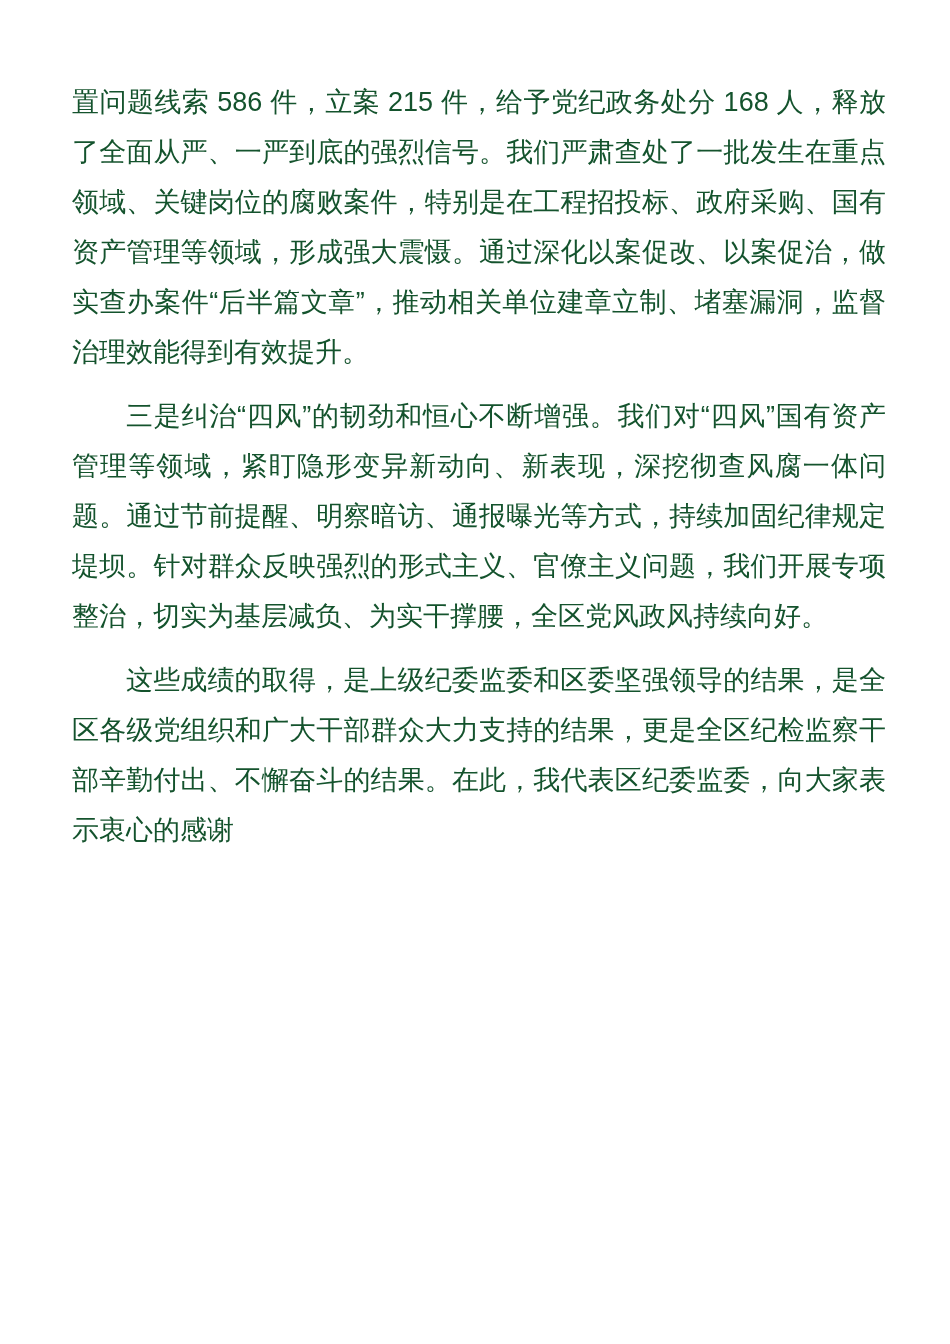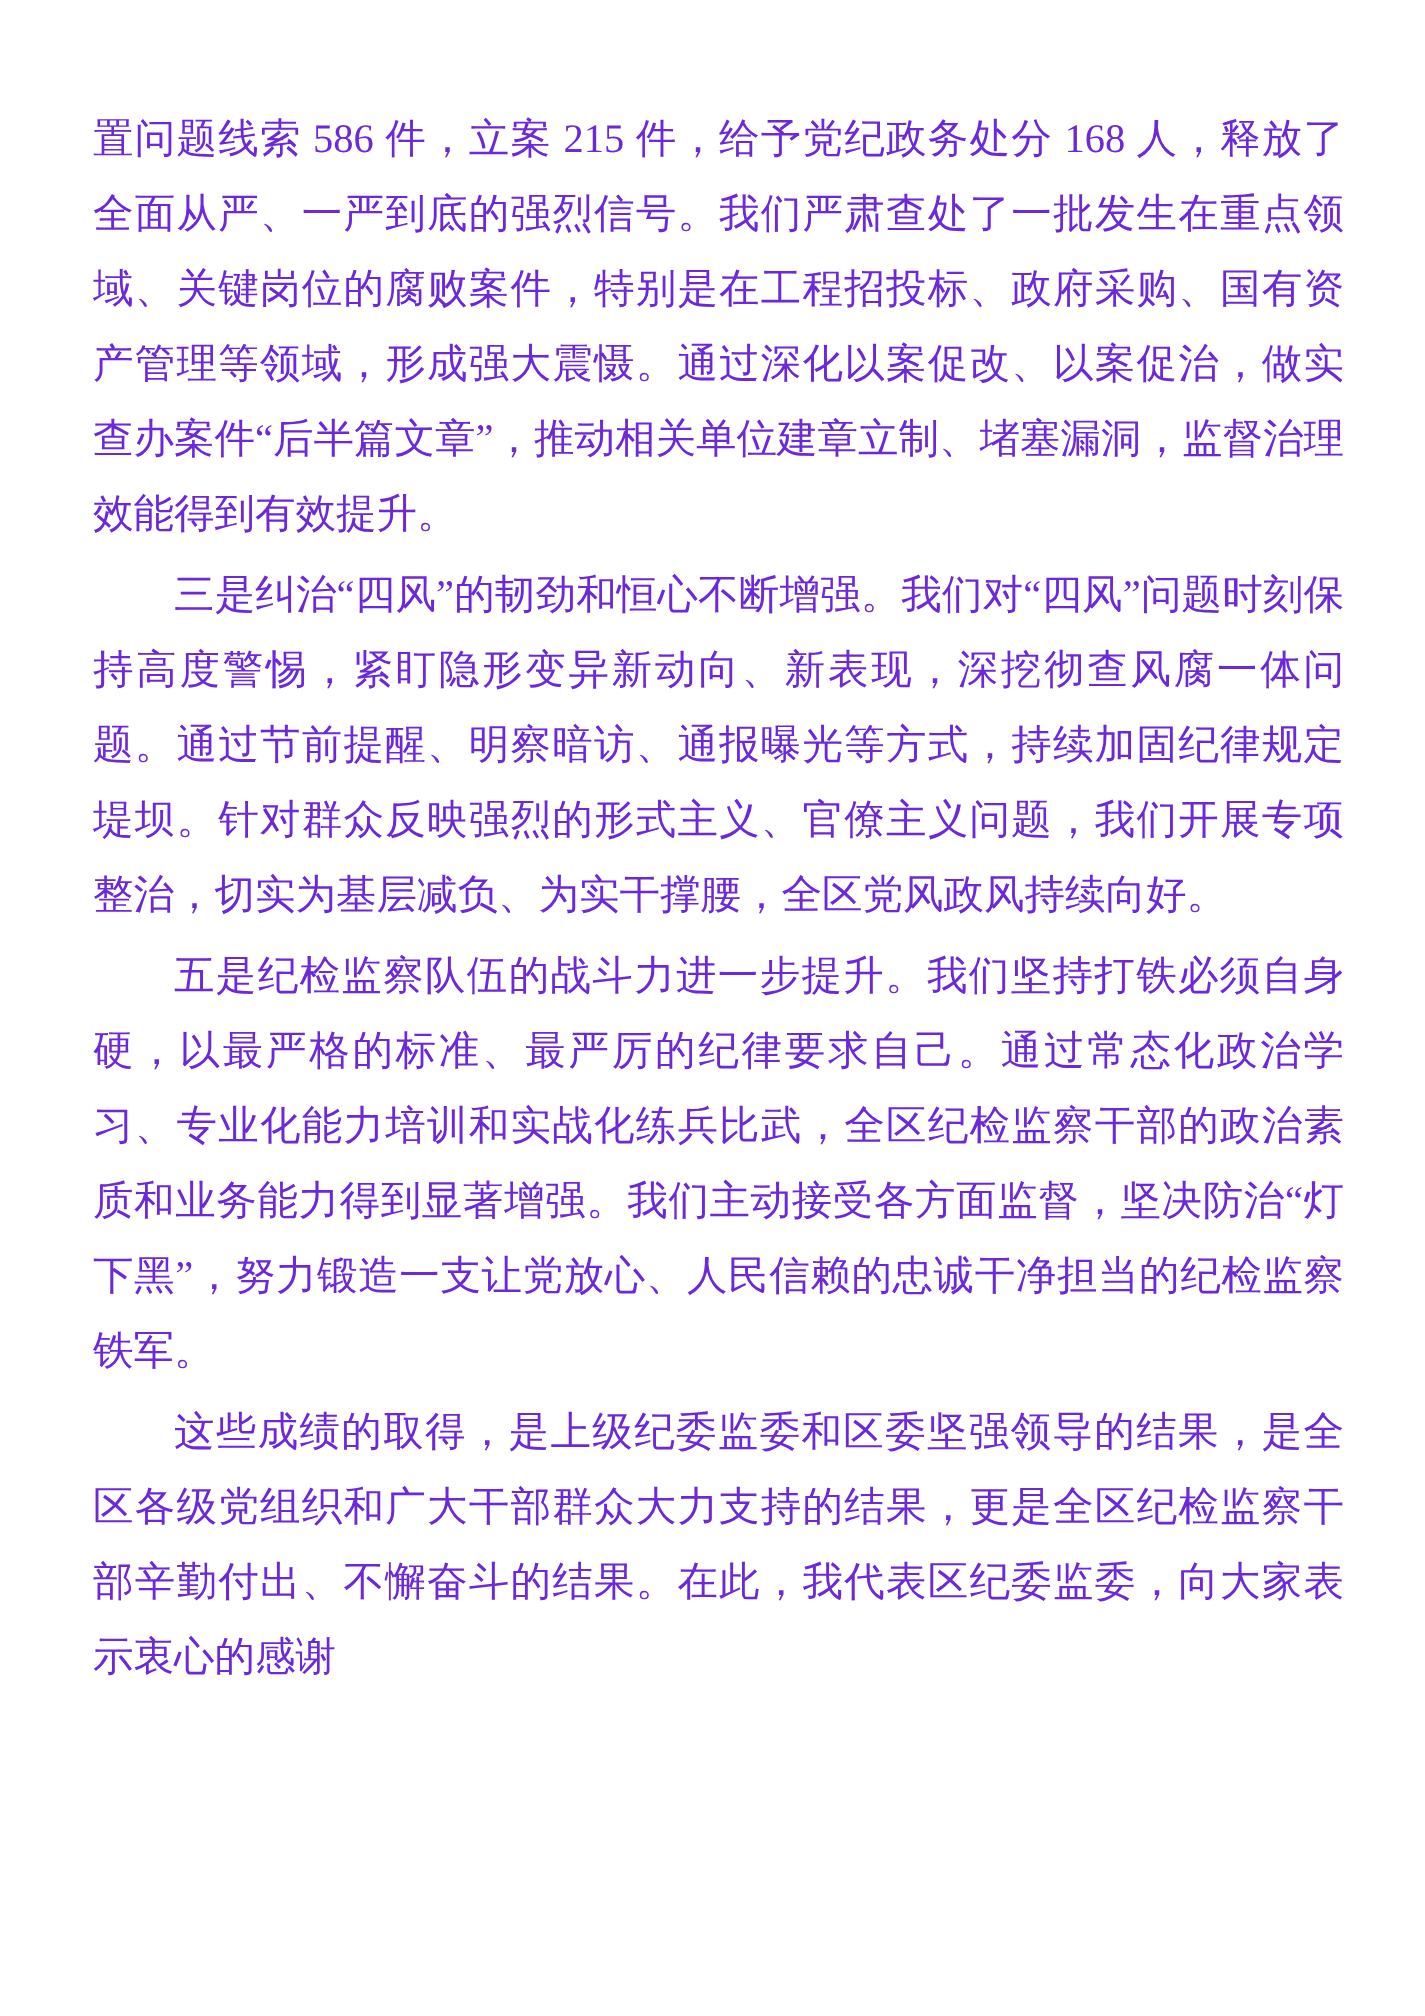--- a/index.html
+++ b/index.html
@@ -14,37 +14,35 @@
     font-family: "Liberation Sans", "DejaVu Sans", sans-serif;
   }
   .page {
     box-sizing: border-box;
     width: 950px;
     height: 1344px;
     background: #ffffff;
     padding: 63px 50px 0 58px;
   }
   .doc-body p {
-    margin: 4px;
-    color: #6d28d9;
+    margin: 14px;
+    color: #14532d;
     font-size: 27px;
     line-height: 50px;
     text-align: justify;
     text-justify: inter-ideograph;
     letter-spacing: 0;
     word-break: break-all;
-    font-family: Liberation Serif, serif;
   }
   .doc-body p.indent {
     text-indent: 2em;
   }
 </style>
 </head>
 <body>
 
 <div class="page">
   <div class="doc-body">
     <p>置问题线索 586 件，立案 215 件，给予党纪政务处分 168 人，释放了全面从严、一严到底的强烈信号。我们严肃查处了一批发生在重点领域、关键岗位的腐败案件，特别是在工程招投标、政府采购、国有资产管理等领域，形成强大震慑。通过深化以案促改、以案促治，做实查办案件“后半篇文章”，推动相关单位建章立制、堵塞漏洞，监督治理效能得到有效提升。</p>
-    <p class="indent">三是纠治“四风”的韧劲和恒心不断增强。我们对“四风”问题时刻保持高度警惕，紧盯隐形变异新动向、新表现，深挖彻查风腐一体问题。通过节前提醒、明察暗访、通报曝光等方式，持续加固纪律规定堤坝。针对群众反映强烈的形式主义、官僚主义问题，我们开展专项整治，切实为基层减负、为实干撑腰，全区党风政风持续向好。</p>
-    <p class="indent">五是纪检监察队伍的战斗力进一步提升。我们坚持打铁必须自身硬，以最严格的标准、最严厉的纪律要求自己。通过常态化政治学习、专业化能力培训和实战化练兵比武，全区纪检监察干部的政治素质和业务能力得到显著增强。我们主动接受各方面监督，坚决防治“灯下黑”，努力锻造一支让党放心、人民信赖的忠诚干净担当的纪检监察铁军。</p>
+    <p class="indent">三是纠治“四风”的韧劲和恒心不断增强。我们对“四风”国有资产管理等领域，紧盯隐形变异新动向、新表现，深挖彻查风腐一体问题。通过节前提醒、明察暗访、通报曝光等方式，持续加固纪律规定堤坝。针对群众反映强烈的形式主义、官僚主义问题，我们开展专项整治，切实为基层减负、为实干撑腰，全区党风政风持续向好。</p>
     <p class="indent">这些成绩的取得，是上级纪委监委和区委坚强领导的结果，是全区各级党组织和广大干部群众大力支持的结果，更是全区纪检监察干部辛勤付出、不懈奋斗的结果。在此，我代表区纪委监委，向大家表示衷心的感谢</p>
   </div>
 </div>
 
 </body></html>

